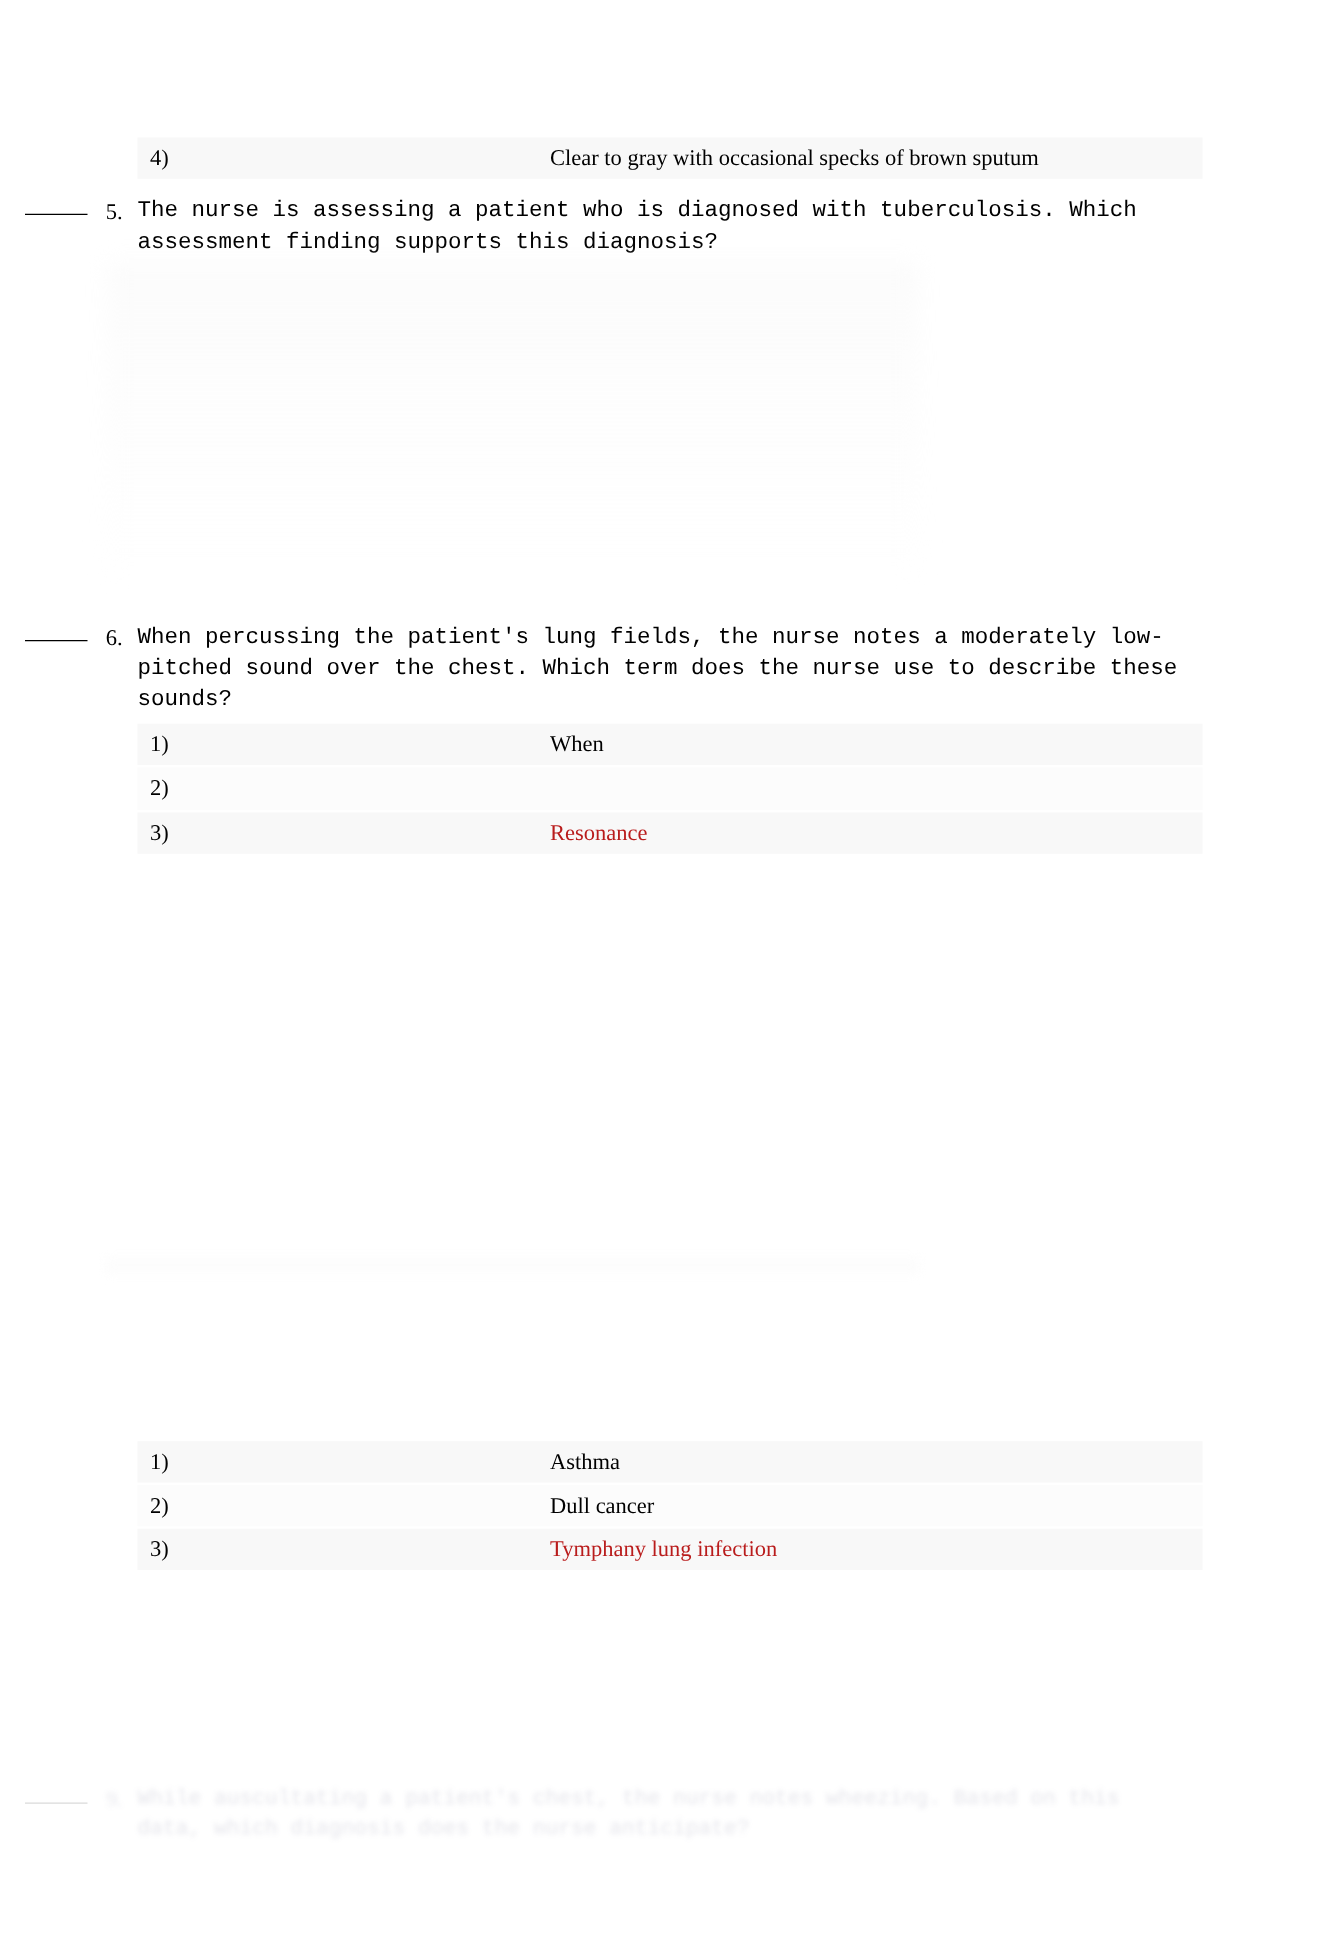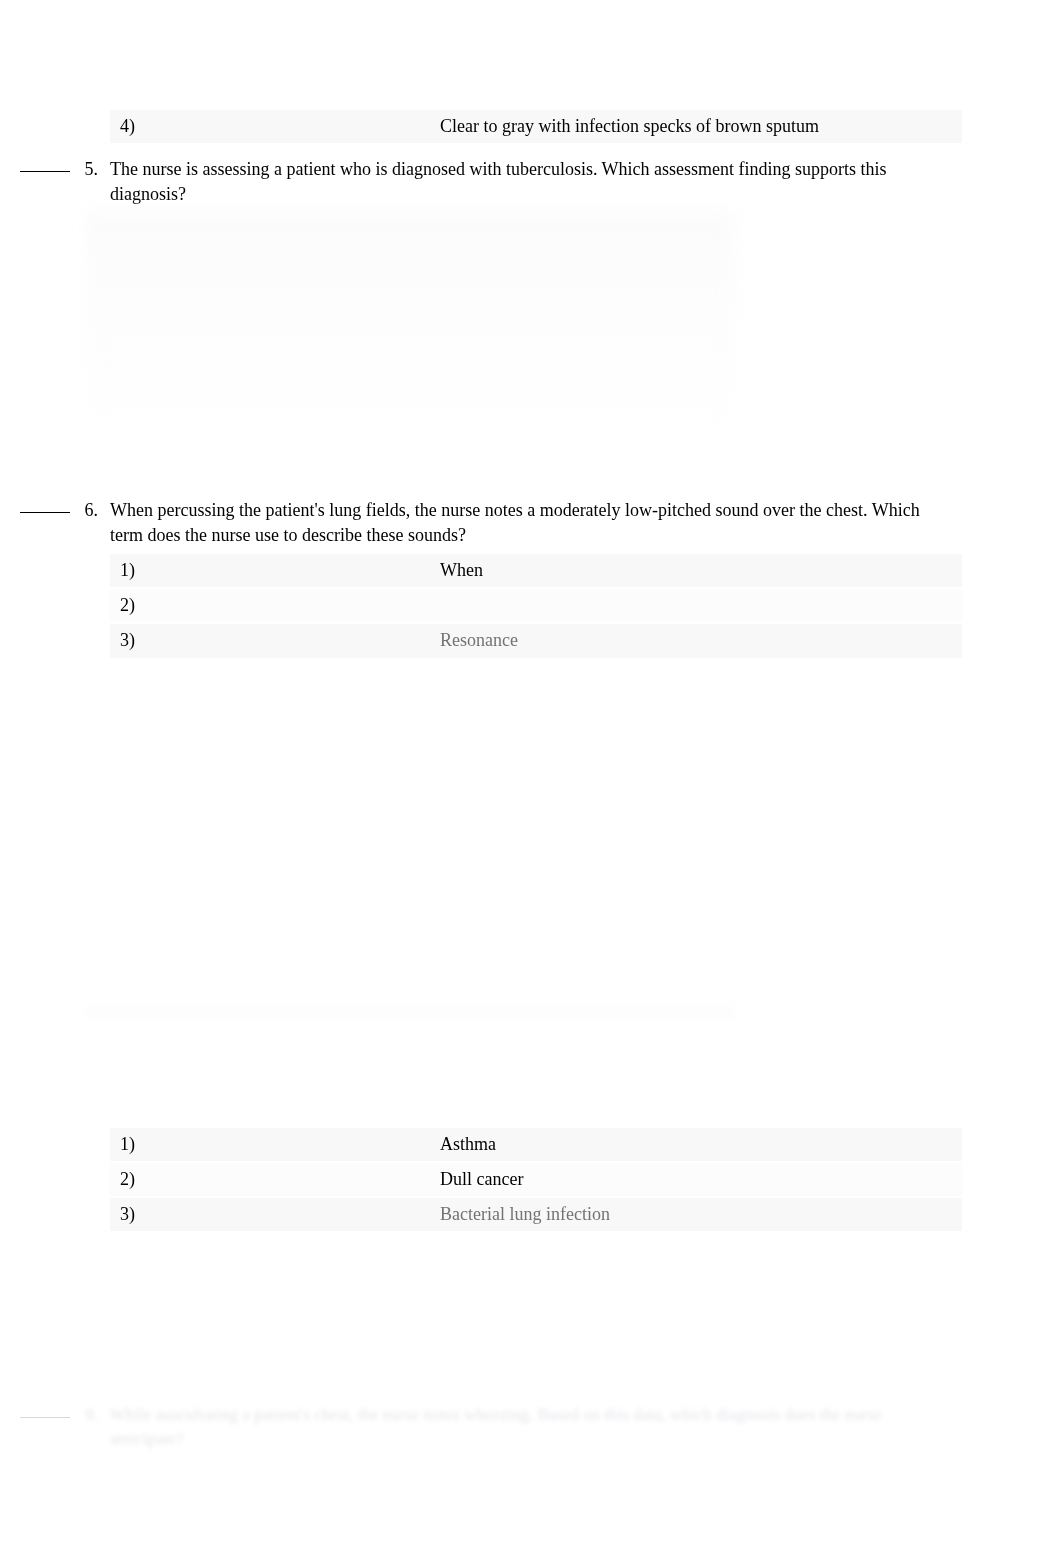--- a/index.html
+++ b/index.html
@@ -39,20 +39,21 @@
     }
     .question-number {
       width: 30px;
       flex-shrink: 0;
       text-align: right;
       padding-right: 12px;
     }
     .question-text {
       flex: 1;
       padding-right: 20px;
+      font-family: Liberation Mono, monospace;
     }
     .options-area {
       margin-left: 90px;
     }
     .option-row {
       display: flex;
       background: #fcfcfc;
       margin-bottom: 2px;
       padding: 4px 0;
     }
@@ -62,21 +63,21 @@
     .option-number {
       width: 330px;
       padding-left: 10px;
       flex-shrink: 0;
     }
     .option-text {
       flex: 1;
       padding-right: 60px;
     }
     .red-text {
-      color: #737373;
+      color: #b91c1c;
     }
     .blur-overlay {
       position: absolute;
       background: rgba(255,255,255,0.6);
       filter: blur(8px);
       pointer-events: none;
     }
     .blur-q5 {
       left: 85px;
       top: 210px;
@@ -126,21 +127,21 @@
     }
   </style>
 </head>
 <body>
 
 <div class="page-content">
 
   <div class="options-area">
     <div class="option-row shaded">
       <div class="option-number">4)</div>
-      <div class="option-text">Clear to gray with infection specks of brown sputum</div>
+      <div class="option-text">Clear to gray with occasional specks of brown sputum</div>
     </div>
   </div>
 
   <div class="question-block" style="margin-top:14px;">
     <div class="question-header">
       <div class="blank-line"></div>
       <div class="question-number">5.</div>
       <div class="question-text">The nurse is assessing a patient who is diagnosed with tuberculosis. Which assessment finding supports this diagnosis?</div>
     </div>
     <div class="spacer-large"></div>
@@ -173,21 +174,21 @@
     <div class="option-row shaded">
       <div class="option-number">1)</div>
       <div class="option-text">Asthma</div>
     </div>
     <div class="option-row">
       <div class="option-number">2)</div>
       <div class="option-text">Dull cancer</div>
     </div>
     <div class="option-row shaded">
       <div class="option-number">3)</div>
-      <div class="option-text red-text">Bacterial lung infection</div>
+      <div class="option-text red-text">Tymphany lung infection</div>
     </div>
   </div>
 
   <div class="spacer-q9"></div>
 
   <div class="q9-row">
     <div class="blank-line" style="opacity:0.15;"></div>
     <div class="question-number faint-text">9.</div>
     <div class="question-text faint-text">While auscultating a patient's chest, the nurse notes wheezing. Based on this data, which diagnosis does the nurse anticipate?</div>
   </div>

